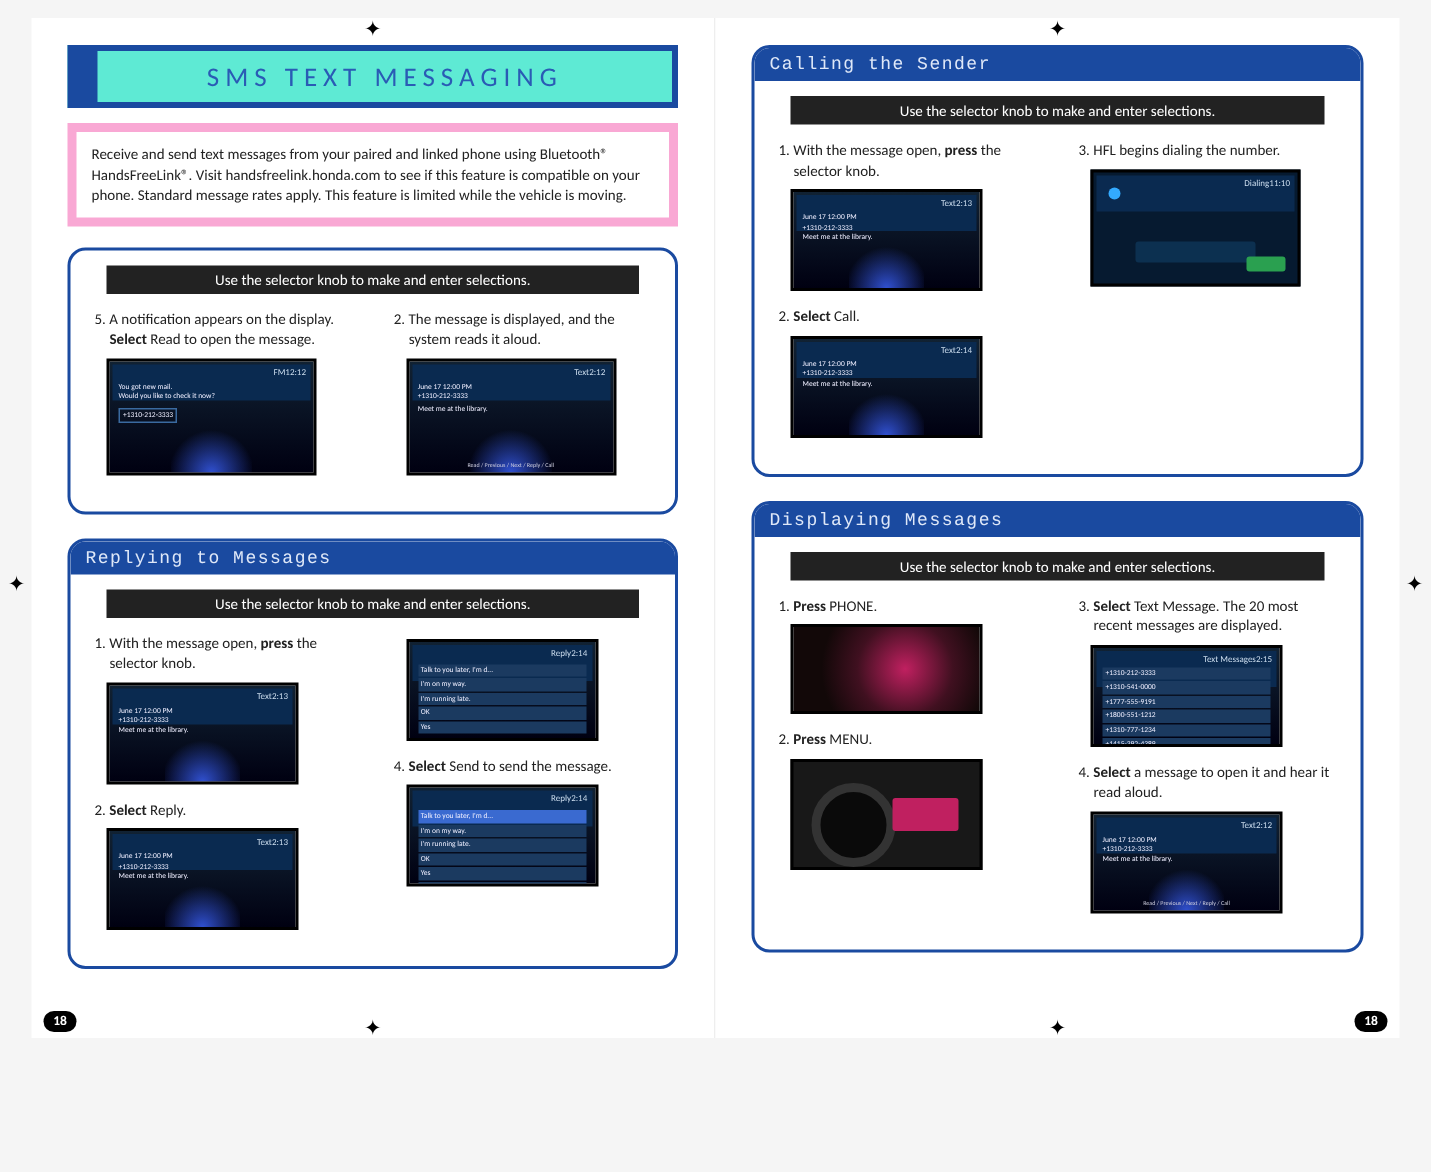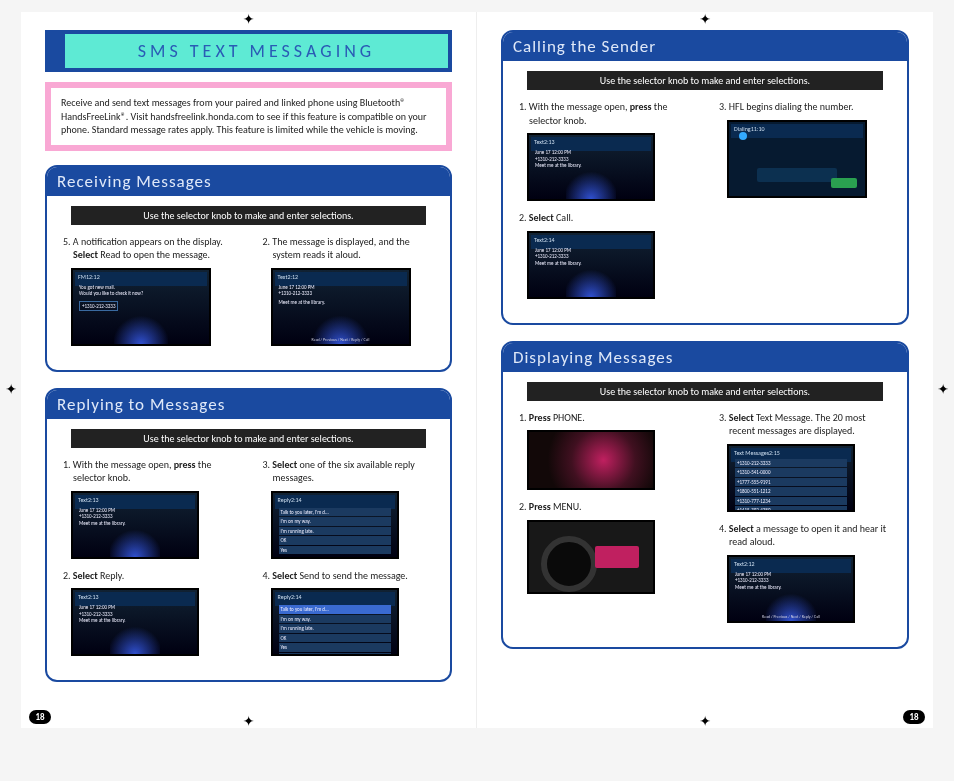--- a/index.html
+++ b/index.html
@@ -49,24 +49,25 @@
   }
   .section {
     border: 2px solid #1a4aa0;
     border-radius: 12px;
     margin-bottom: 16px;
     overflow: hidden;
   }
   .sec-head {
     background: #1a4aa0;
     color: #dfe8f8;
-    font-size: 17px;
+    font-size: 12px;
     letter-spacing: 1px;
     padding: 4px 10px;
     font-weight: 300;
+    font-family: Liberation Mono, monospace;
   }
   .sec-body {
     padding: 10px 16px 14px 16px;
   }
   .instr-bar {
     background: #222;
     color: #fff;
     font-size: 10px;
     text-align: center;
     padding: 3px 4px;
@@ -78,23 +79,23 @@
   .step b { font-weight: 700; }
   .screen {
     width: 140px; height: 78px;
     border: 2px solid #000;
     background: linear-gradient(180deg,#123 0%,#001 100%);
     position: relative;
     margin: 4px 0 10px 8px;
     overflow: hidden;
   }
   .screen.small { width: 128px; height: 68px; }
-  .sc-top { position:absolute; top:2px; left:2px; right:2px; height:14px;
+  .sc-top { position:absolute; top:2px; left:2px; right:2px; height:24px;
             background:#0a2a50; font-size:6px; color:#cde; padding:1px 3px;
-            display:flex; justify-content:flex-start; }
+            display:flex; justify-content:flex-end; }
   .sc-body { position:absolute; top:14px; left:6px; right:6px; height:34px;
              font-size:5px; color:#eef; line-height:1.3; }
   .sc-glow { position:absolute; bottom:0; left:30%; width:40%; height:30px;
              background: radial-gradient(circle at 50% 100%, rgba(60,100,255,.8), rgba(60,100,255,0) 70%); }
   .sc-list div { background:#1b3a60; margin:1px 0; padding:1px 2px; }
   .phone-btn {
     width:128px; height:60px; border:2px solid #000;
     background: radial-gradient(circle at 60% 50%, #c02060 0%, #401020 40%, #120808 70%);
     margin:4px 0 10px 8px;
   }
@@ -144,21 +145,20 @@
   <div class="page page-left">
     <div class="regmark reg-tc">✦</div>
 
     <div class="title-box">
       <h1>SMS TEXT MESSAGING</h1>
     </div>
 
     <div class="intro-box">Receive and send text messages from your paired and linked phone using Bluetooth® HandsFreeLink®. Visit handsfreelink.honda.com to see if this feature is compatible on your phone. Standard message rates apply. This feature is limited while the vehicle is moving.</div>
 
     <div class="section">
-      <div class="sec-head">Receiving Messages</div>
       <div class="sec-body">
         <div class="instr-bar">Use the selector knob to make and enter selections.</div>
         <div class="cols">
           <div class="col">
             <div class="step">
               <span>5. A notification appears on the display. </span><b>Select</b><span> Read to open the message.</span>
             </div>
             <div class="screen">
               <div class="sc-top">
                   <span>FM1</span>
@@ -223,23 +223,20 @@
                 </div>
               <div class="sc-body">
                 <div>June 17 12:00 PM</div>
                 <div>+1310-212-3333</div>
                 <div>Meet me at the library.</div>
               </div>
               <div class="sc-glow"></div>
             </div>
           </div>
           <div class="col">
-            <div class="step">
-              <span>3. </span><b>Select</b><span> one of the six available reply messages.</span>
-            </div>
             <div class="screen small">
               <div class="sc-top">
                   <span>Reply</span>
                   <span>2:14</span>
                 </div>
               <div class="sc-body sc-list">
                 <div>Talk to you later, I'm d...</div>
                 <div>I'm on my way.</div>
                 <div>I'm running late.</div>
                 <div>OK</div>

